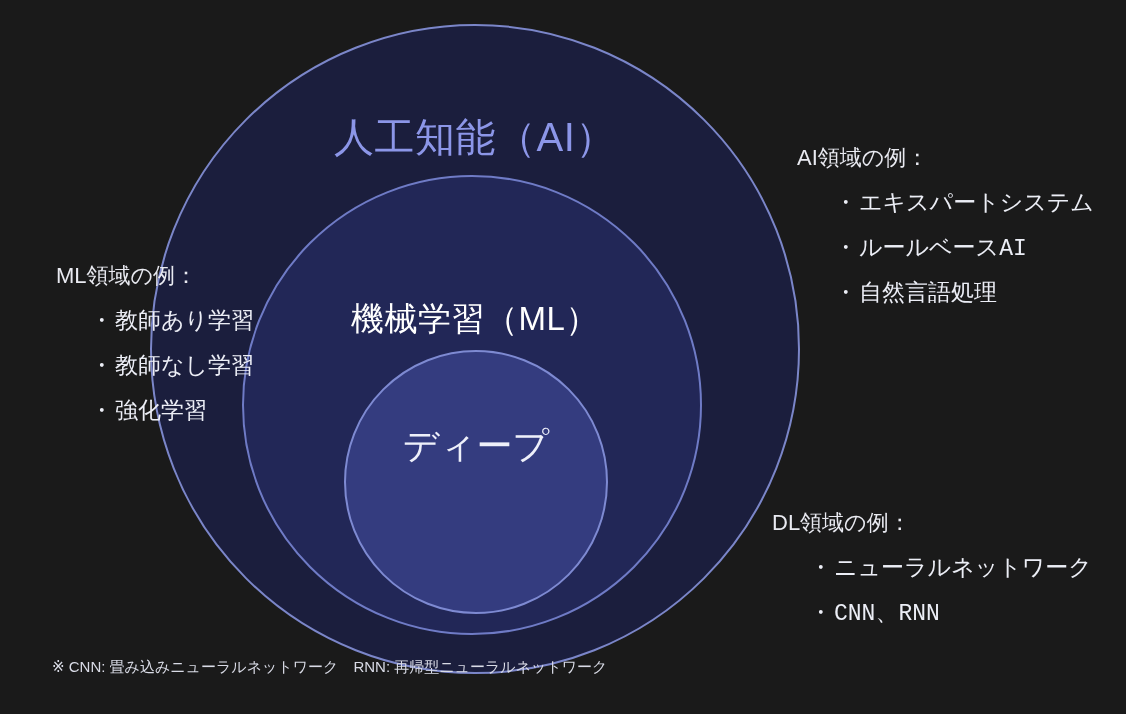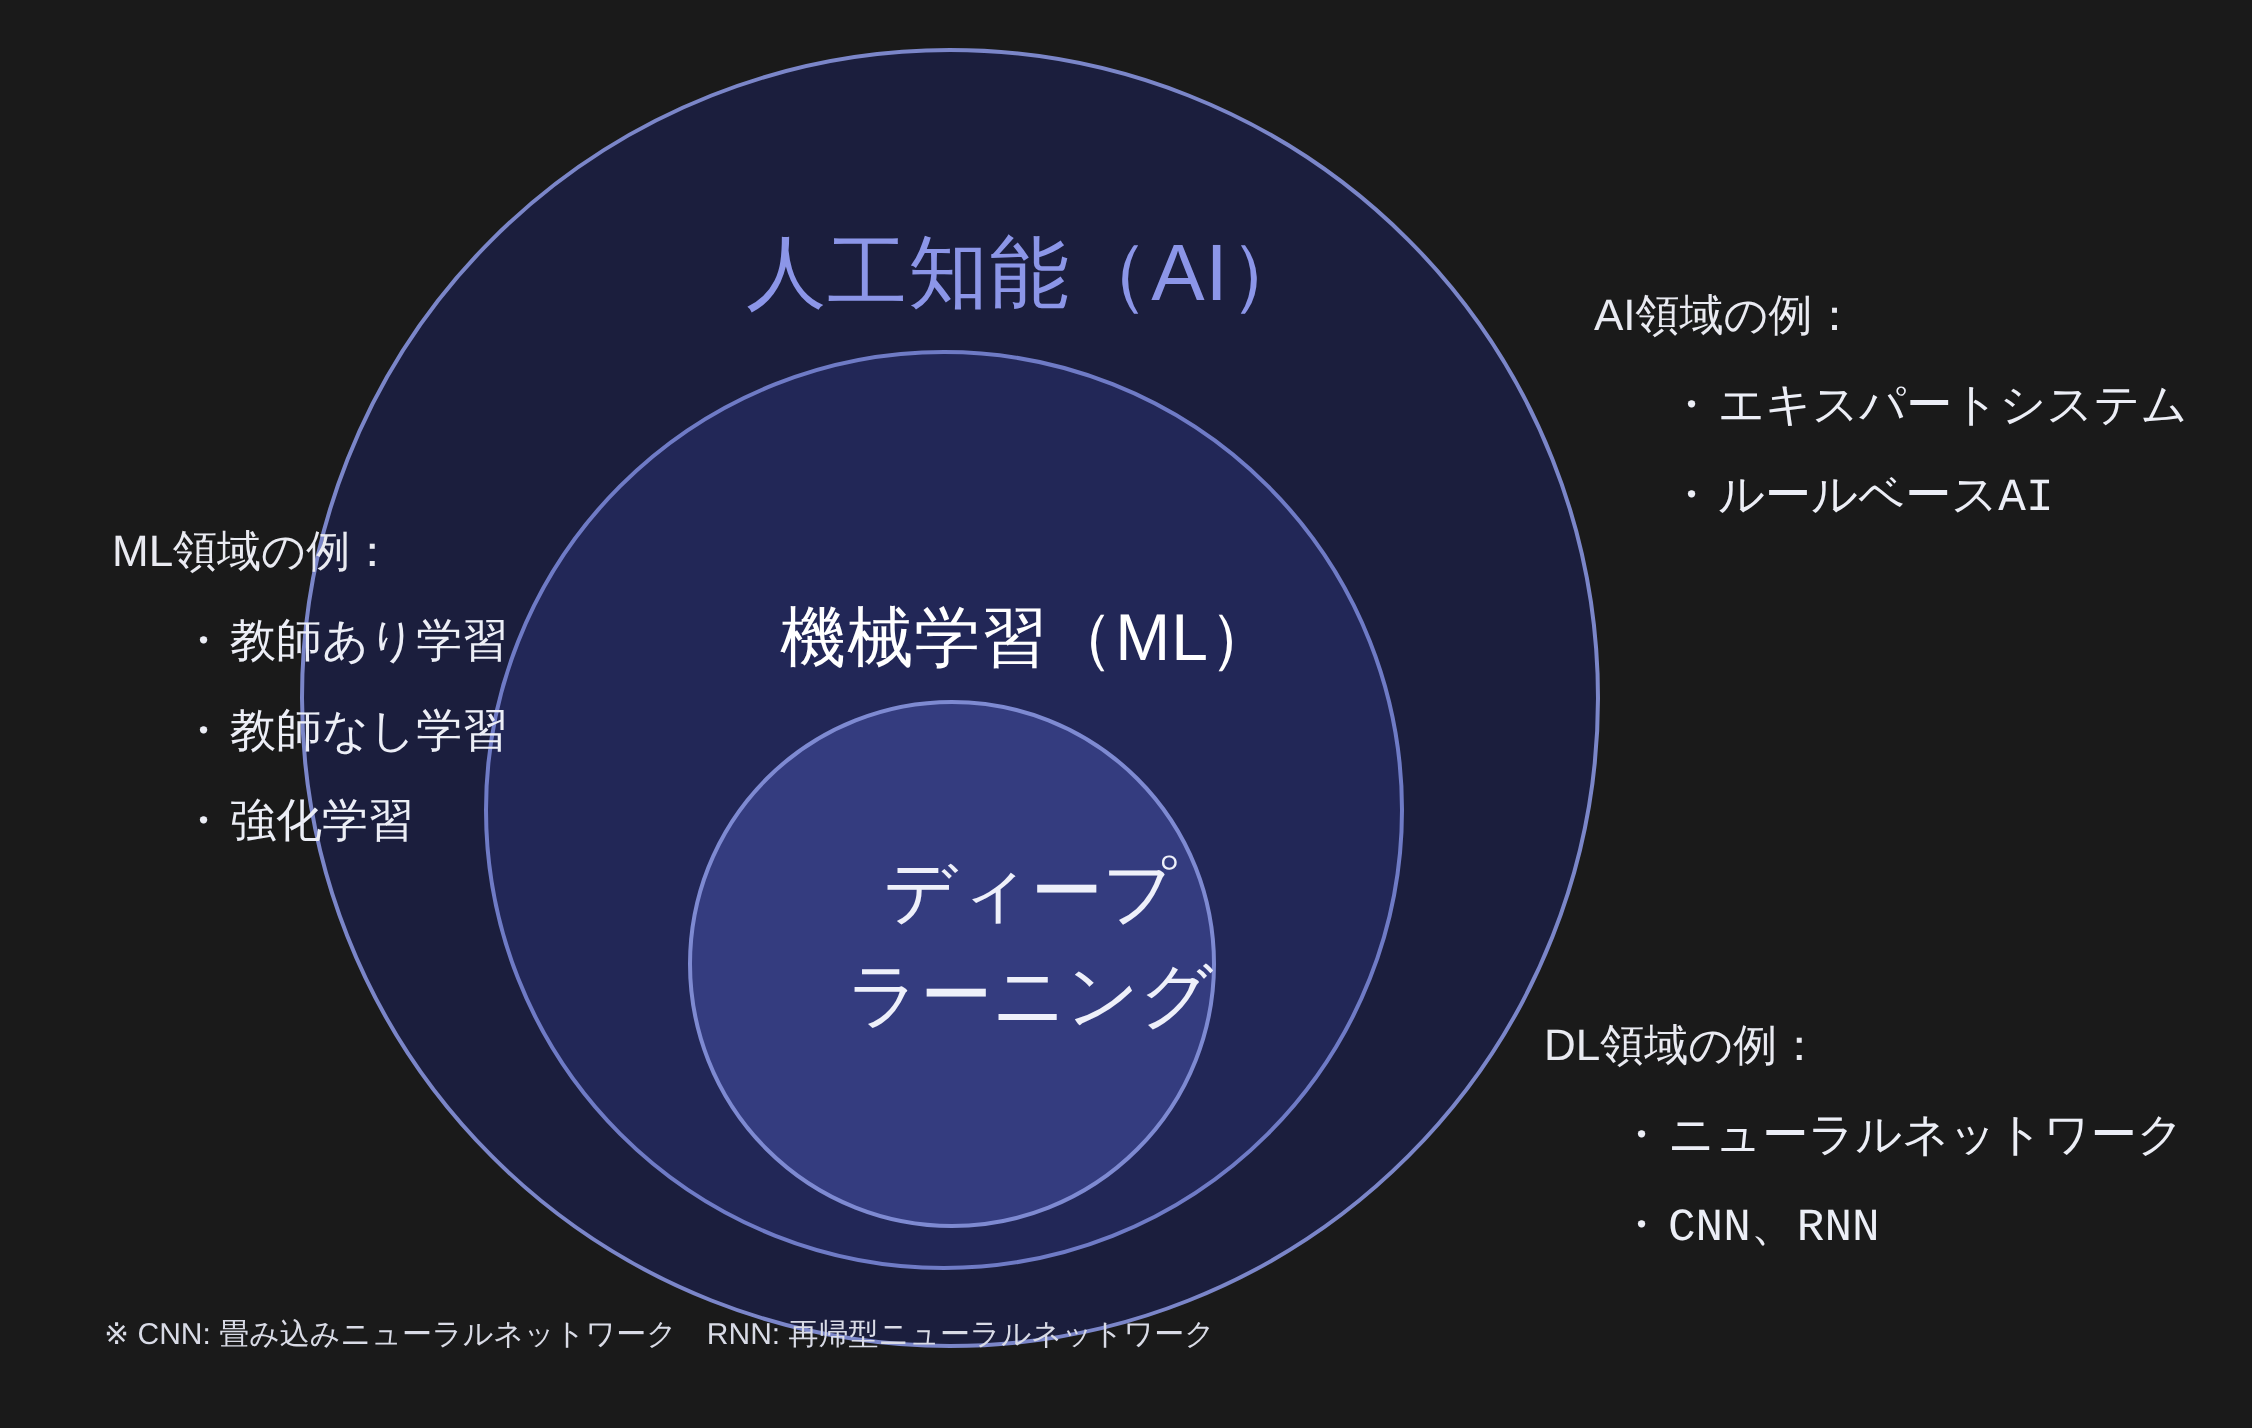--- a/index.html
+++ b/index.html
@@ -48,21 +48,20 @@
     background: #343c7f;
     border: 2px solid #7e8ad2;
   }
 
   
   .circle-label {
     position: absolute;
     text-align: center;
     white-space: nowrap;
     line-height: 1.28;
-    padding-left: 39px;
   }
   #label-ai {
     left: 0;
     top: 112px;
     width: 950px;
     font-size: 40px;
     color: #8c96e8;
     letter-spacing: 0.5px;
   }
   #label-ml {
@@ -150,37 +149,37 @@
   <div class="circle" id="circle-ai"></div>
   <div class="circle" id="circle-ml"></div>
   <div class="circle" id="circle-dl"></div>
 
   <div class="circle-label" id="label-ai">人工知能（AI）</div>
 
   <div class="circle-label" id="label-ml">機械学習（ML）</div>
 
   <div class="circle-label" id="label-dl">
     <div>ディープ</div>
-    <div>ラーニング</div>
   </div>
 
   <div class="annotation" id="ann-ml">
     <div class="ann-heading">ML領域の例：</div>
     <ul class="ann-list">
       <li><span class="ann-bullet">・</span><span>教師あり学習</span></li>
       <li><span class="ann-bullet">・</span><span>教師なし学習</span></li>
       <li><span class="ann-bullet">・</span><span>強化学習</span></li>
     </ul>
   </div>
 
   <div class="annotation" id="ann-ai">
     <div class="ann-heading">AI領域の例：</div>
     <ul class="ann-list">
       <li><span class="ann-bullet">・</span><span>エキスパートシステム</span></li>
       <li><span class="ann-bullet">・</span><span>ルールベースAI</span></li>
+      <li><span class="ann-bullet">・</span><span>自然言語処理</span></li>
     </ul>
   </div>
 
   <div class="annotation" id="ann-dl">
     <div class="ann-heading">DL領域の例：</div>
     <ul class="ann-list">
       <li><span class="ann-bullet">・</span><span>ニューラルネットワーク</span></li>
       <li><span class="ann-bullet">・</span><span>CNN、RNN</span></li>
     </ul>
   </div>

